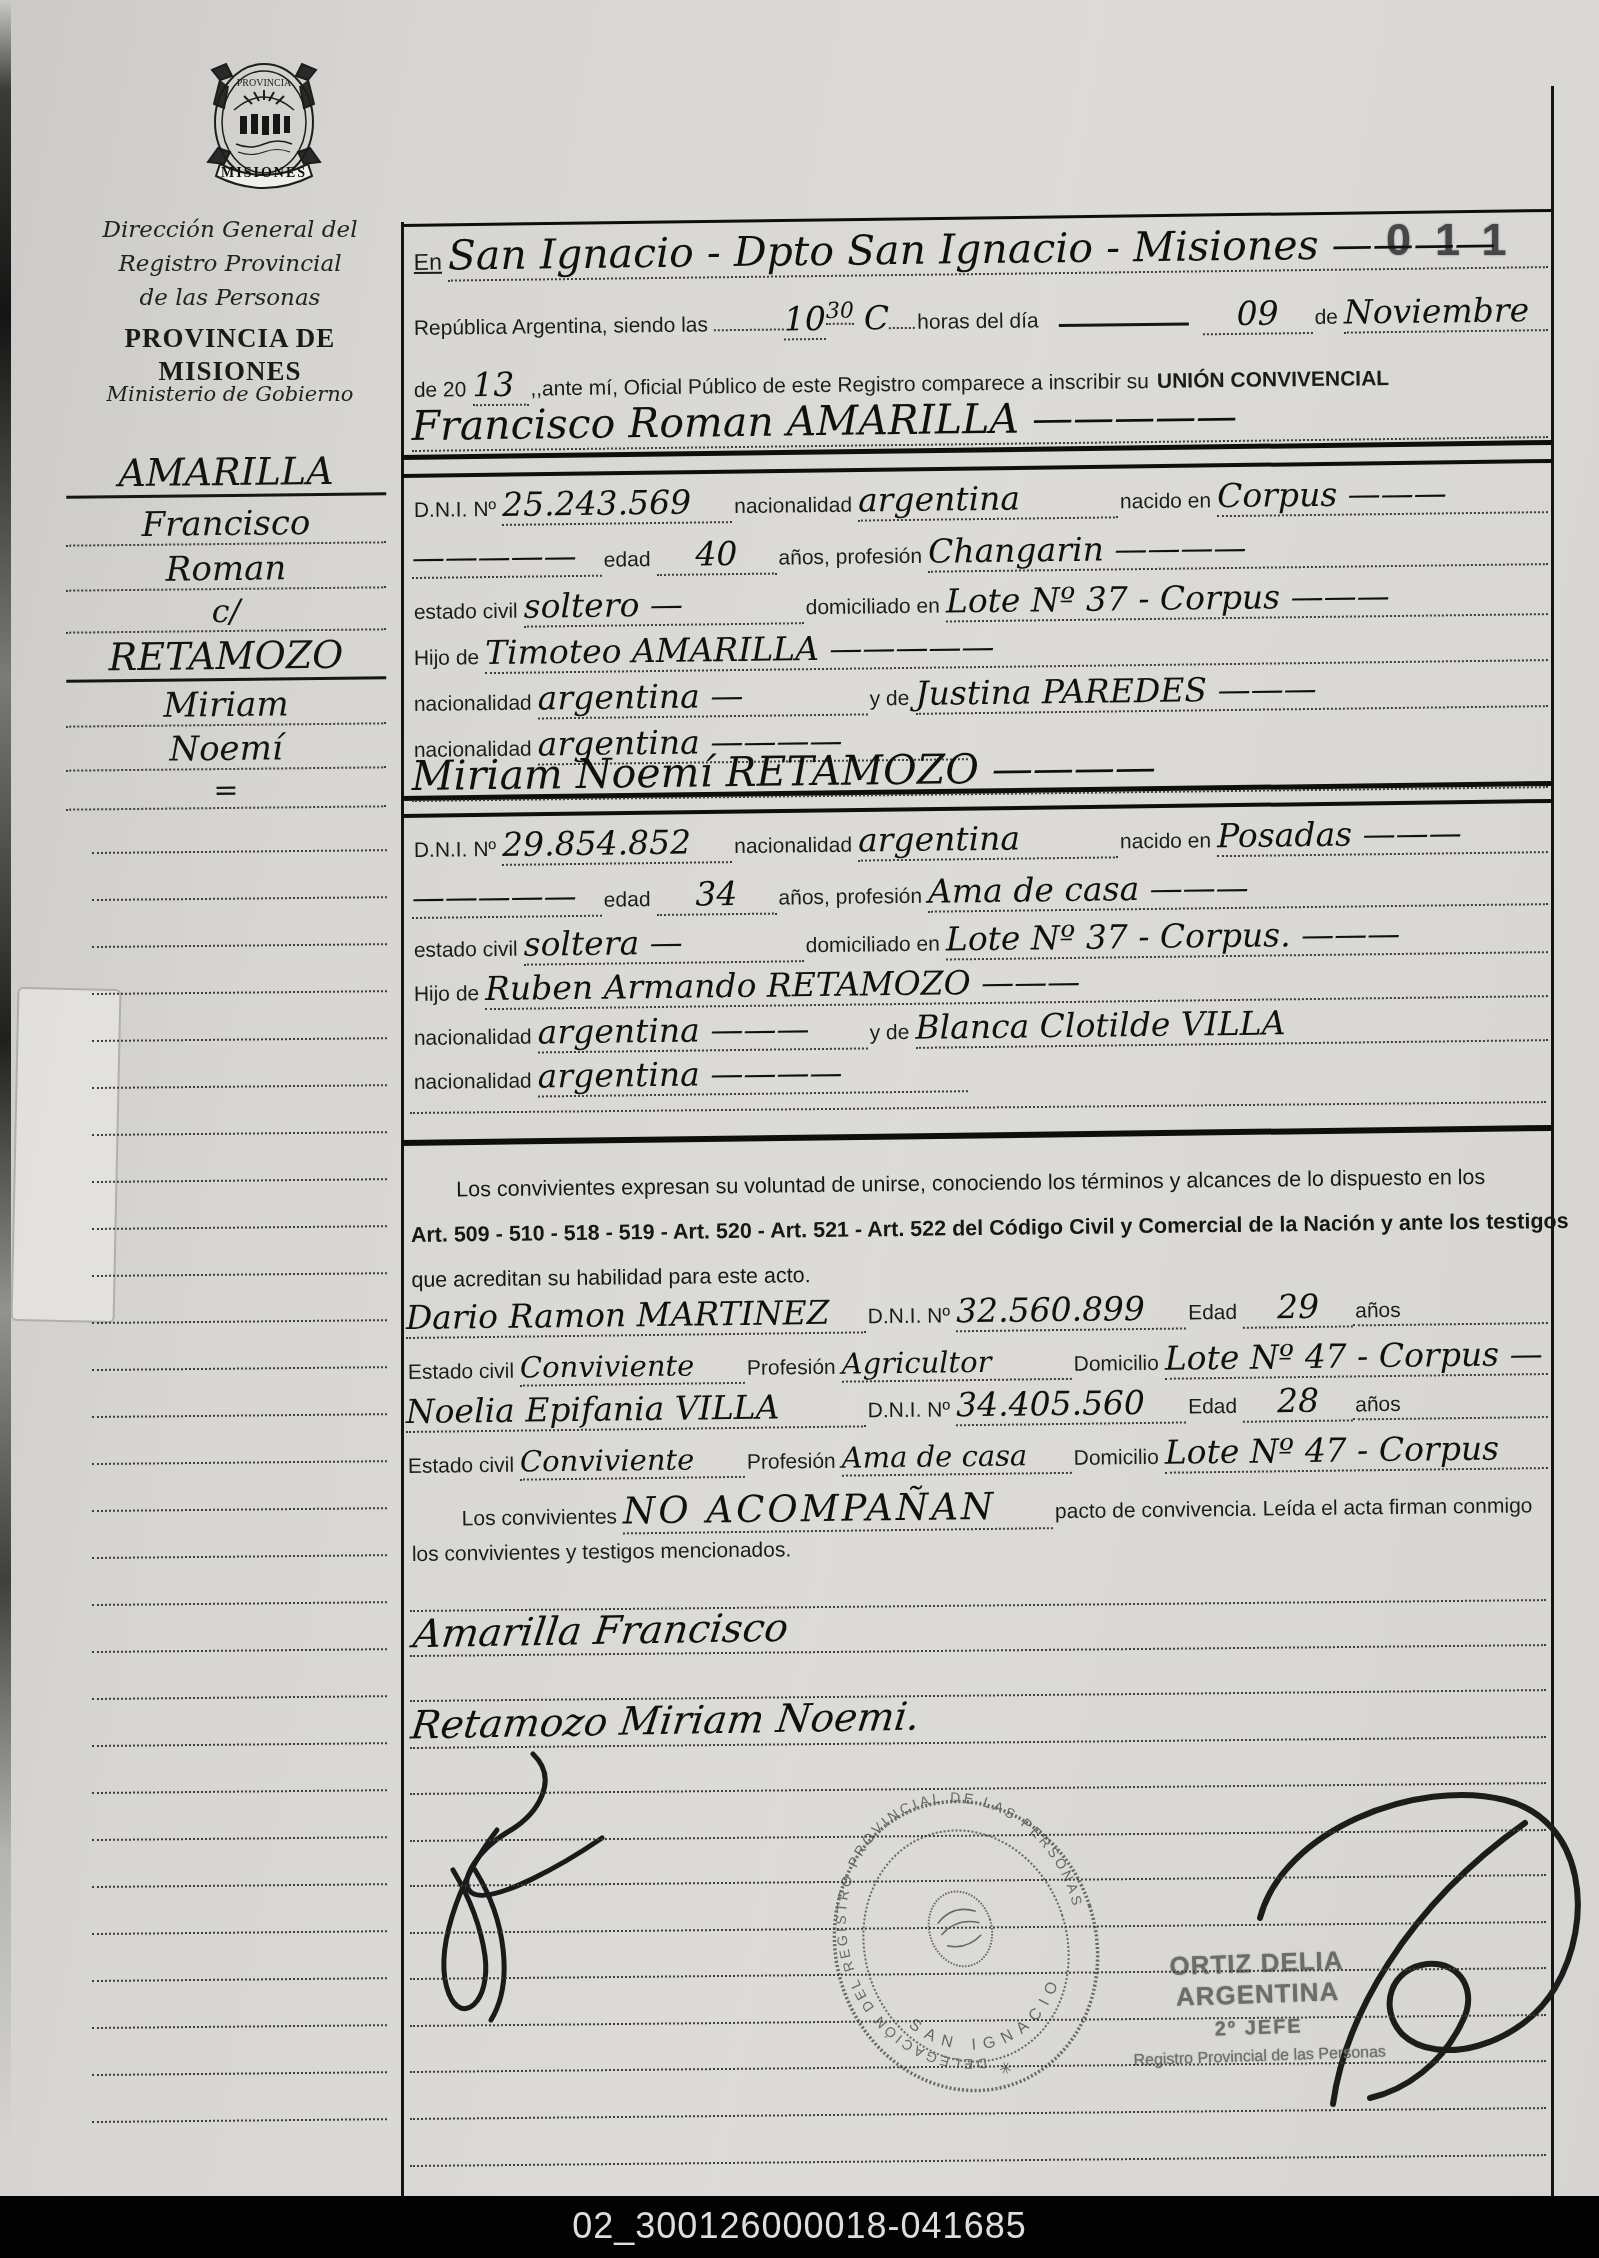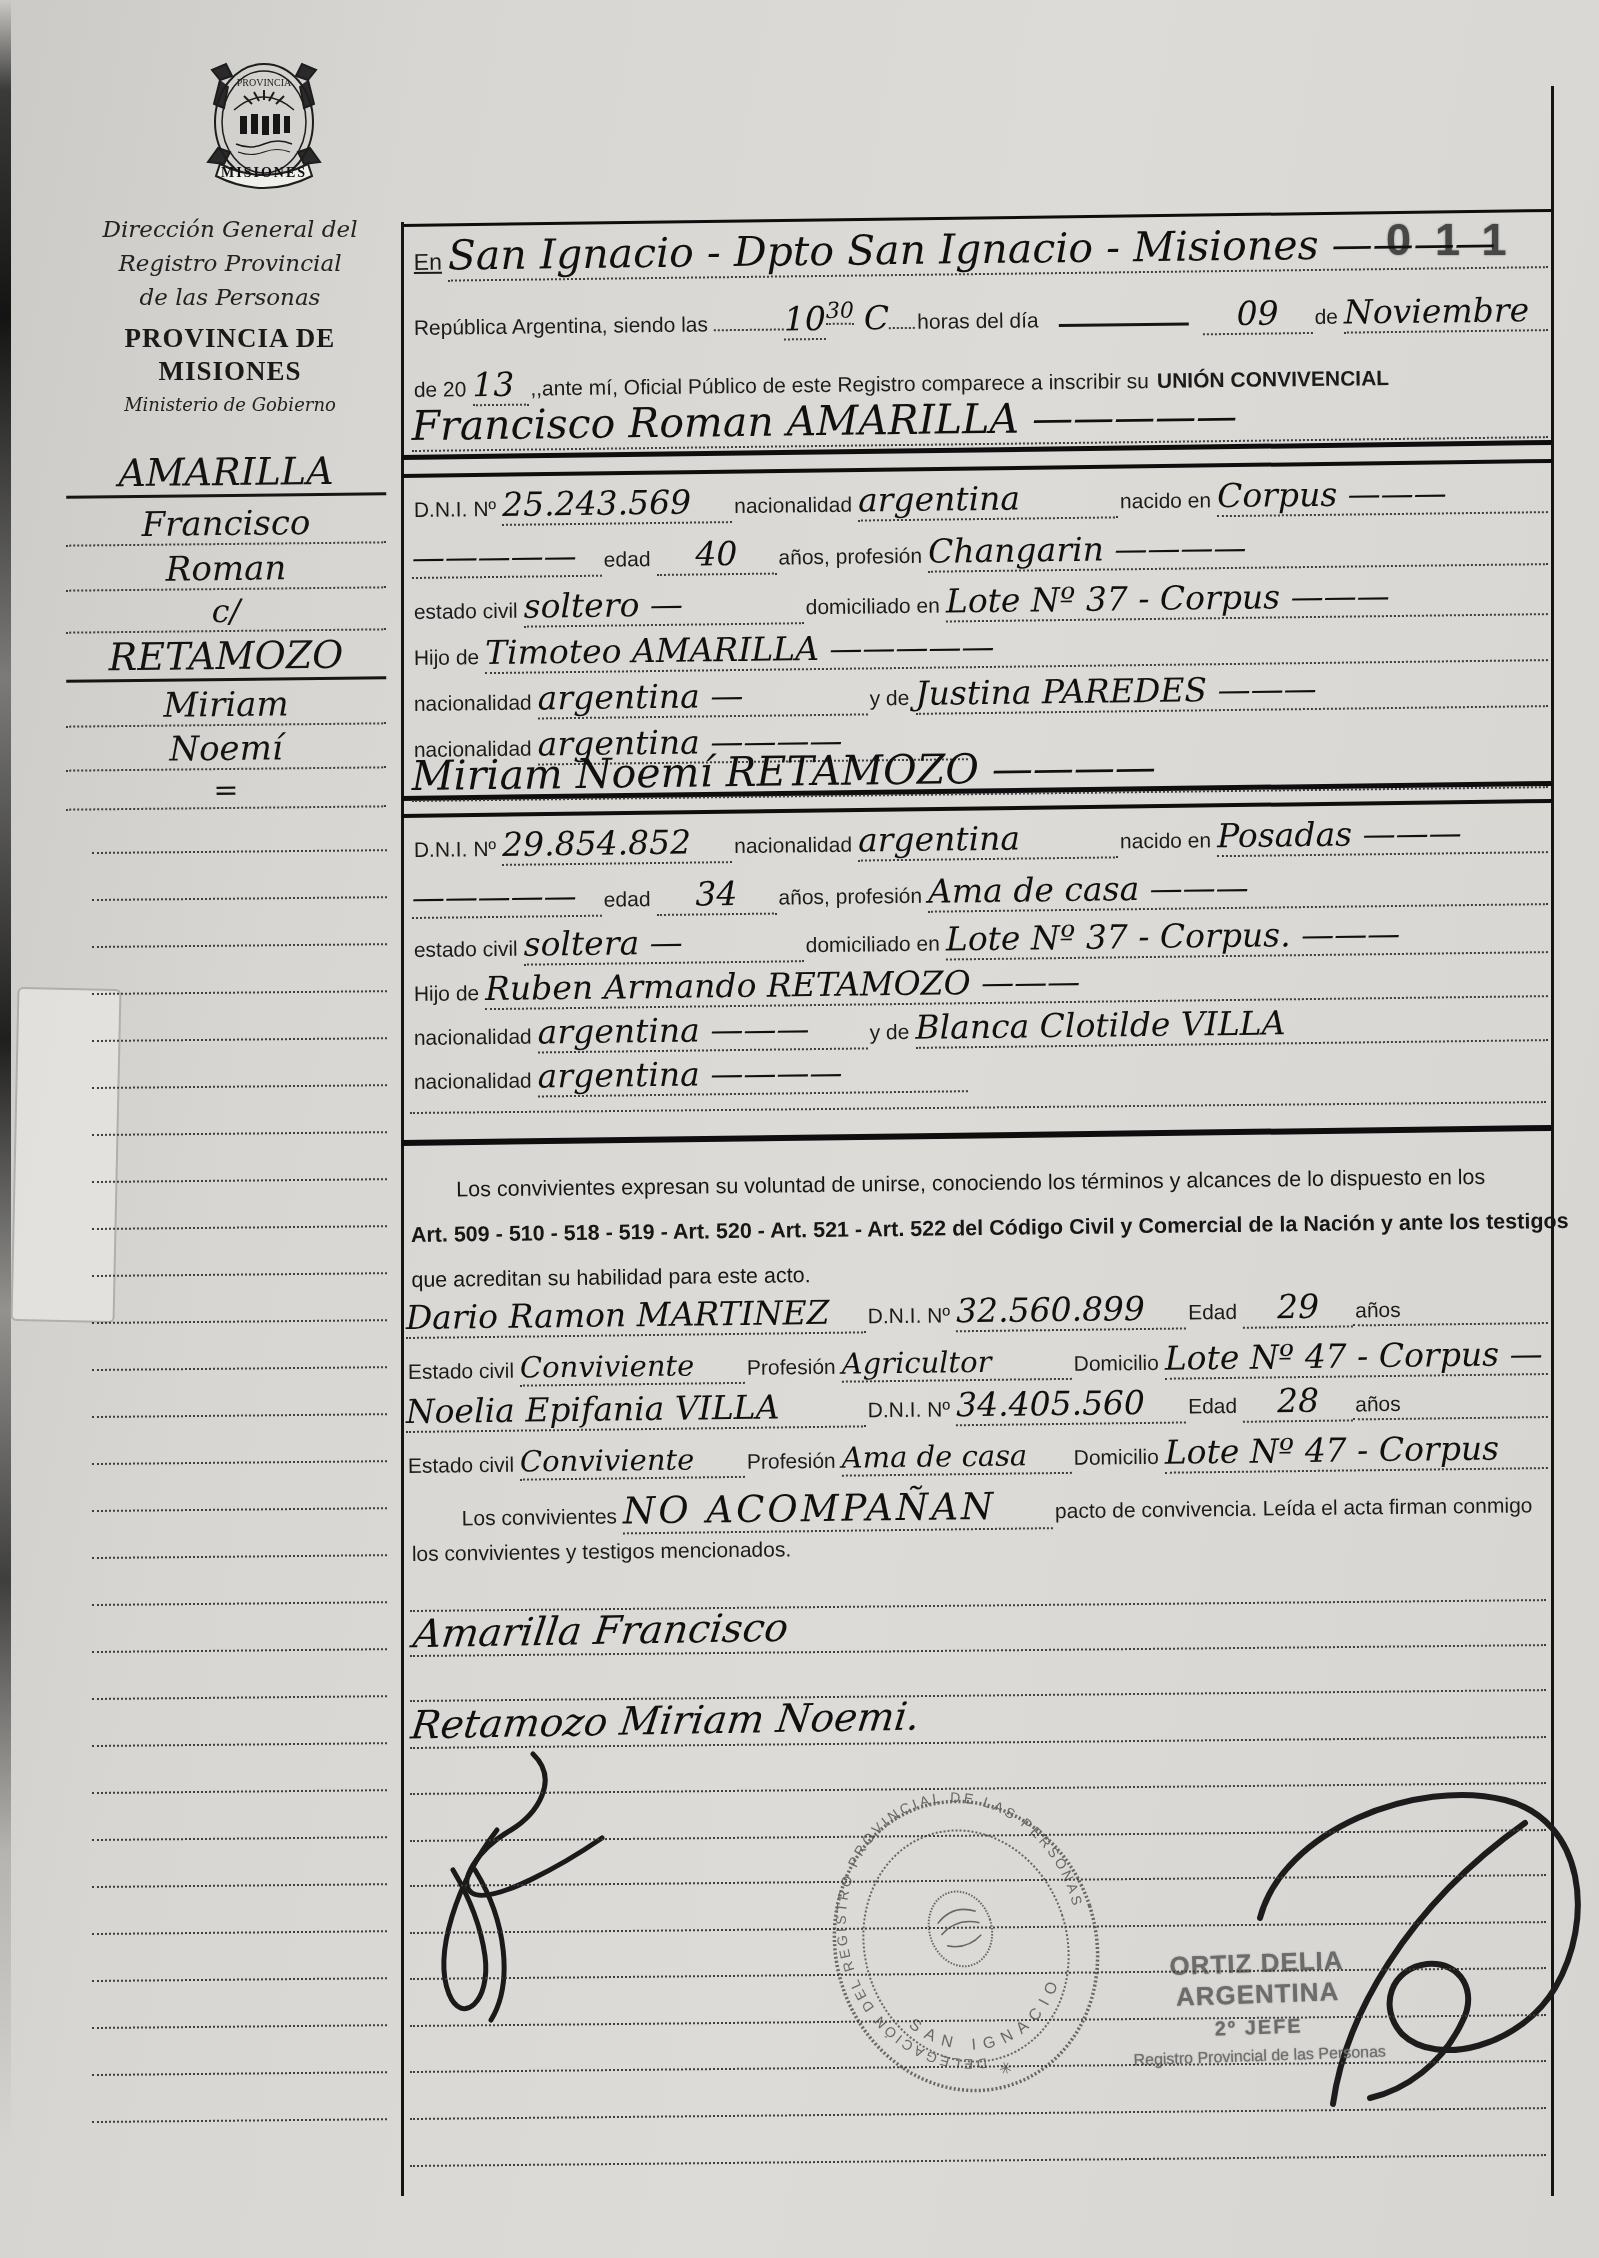--- a/index.html
+++ b/index.html
@@ -92,21 +92,21 @@
     </g>
     <text x="66" y="34" text-anchor="middle" font-size="10" font-family="Liberation Serif,serif" fill="#1d1d1d">PROVINCIA</text>
     <text x="66" y="125" text-anchor="middle" font-size="14" font-weight="bold" letter-spacing="2" font-family="Liberation Serif,serif" fill="#111">MISIONES</text>
   </svg>
 
   <div class="org" style="top:212px;">Dirección General del</div>
   <div class="org" style="top:246px;">Registro Provincial</div>
   <div class="org" style="top:280px;">de las Personas</div>
   <div class="prov" style="top:322px;">PROVINCIA DE</div>
   <div class="prov" style="top:355px;">MISIONES</div>
-  <div class="org" style="top:388px;font-size:18px;">Ministerio de Gobierno</div>
+  <div class="org" style="top:377px;font-size:21px;">Ministerio de Gobierno</div>
 
   <div class="mname solid" style="top:450px;font-size:38px;">AMARILLA</div>
   <div class="mname" style="top:503px;font-size:34px;">Francisco</div>
   <div class="mname" style="top:548px;font-size:34px;">Roman</div>
   <div class="mname" style="top:592px;font-size:32px;">c/</div>
   <div class="mname solid" style="top:634px;font-size:38px;">RETAMOZO</div>
   <div class="mname" style="top:684px;font-size:34px;">Miriam</div>
   <div class="mname" style="top:728px;font-size:34px;">Noemí</div>
   <div class="mname" style="top:772px;font-size:30px;">=</div>
 
@@ -325,20 +325,23 @@
       <path d="M360,55 C240,140 180,250 168,336"></path>
     </g>
   </svg>
 
   <div id="official-stamp">
     <div class="s1">ORTIZ DELIA ARGENTINA</div>
     <div class="s2">2º JEFE</div>
     <div class="s3">Registro Provincial de las Personas</div>
   </div>
 
+  <div id="footer-bar">
+    <div>02_300126000018-041685</div>
+  </div>
 
 <div class="dotline" style="left: 92px; top: 852px; width: 295px;"></div>
     <div class="dotline" style="left: 92px; top: 899px; width: 295px;"></div>
     <div class="dotline" style="left: 92px; top: 946px; width: 295px;"></div>
     <div class="dotline" style="left: 92px; top: 993px; width: 295px;"></div>
     <div class="dotline" style="left: 92px; top: 1040px; width: 295px;"></div>
     <div class="dotline" style="left: 92px; top: 1087px; width: 295px;"></div>
     <div class="dotline" style="left: 92px; top: 1134px; width: 295px;"></div>
     <div class="dotline" style="left: 92px; top: 1181px; width: 295px;"></div>
     <div class="dotline" style="left: 92px; top: 1228px; width: 295px;"></div>

